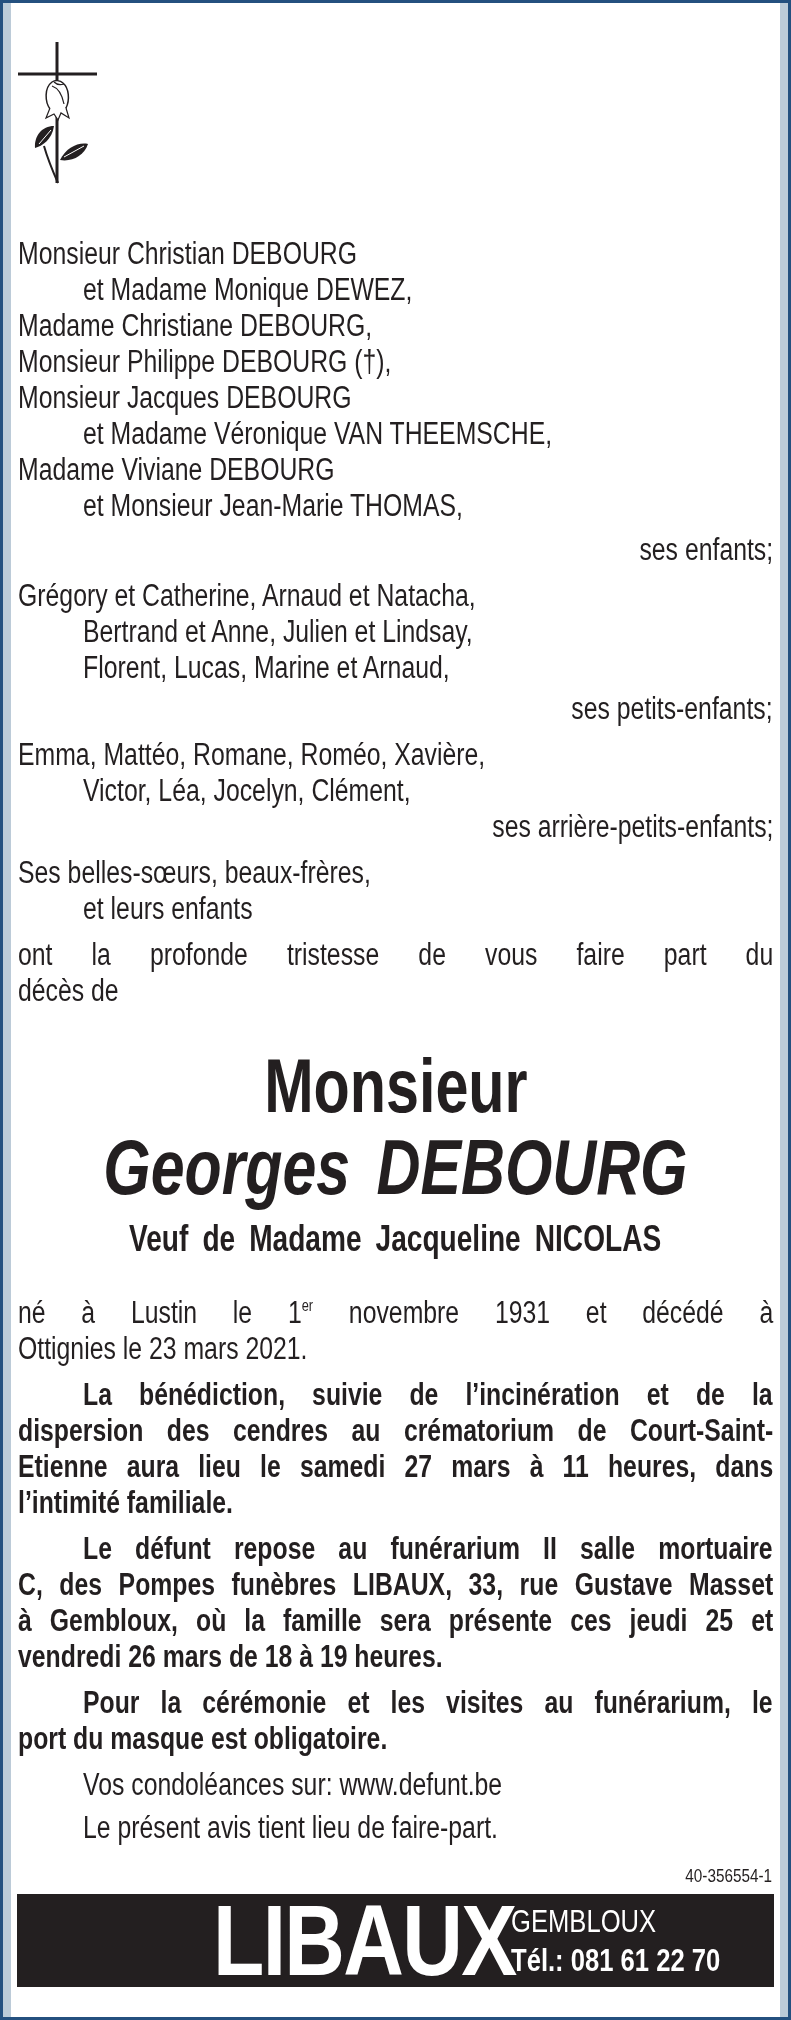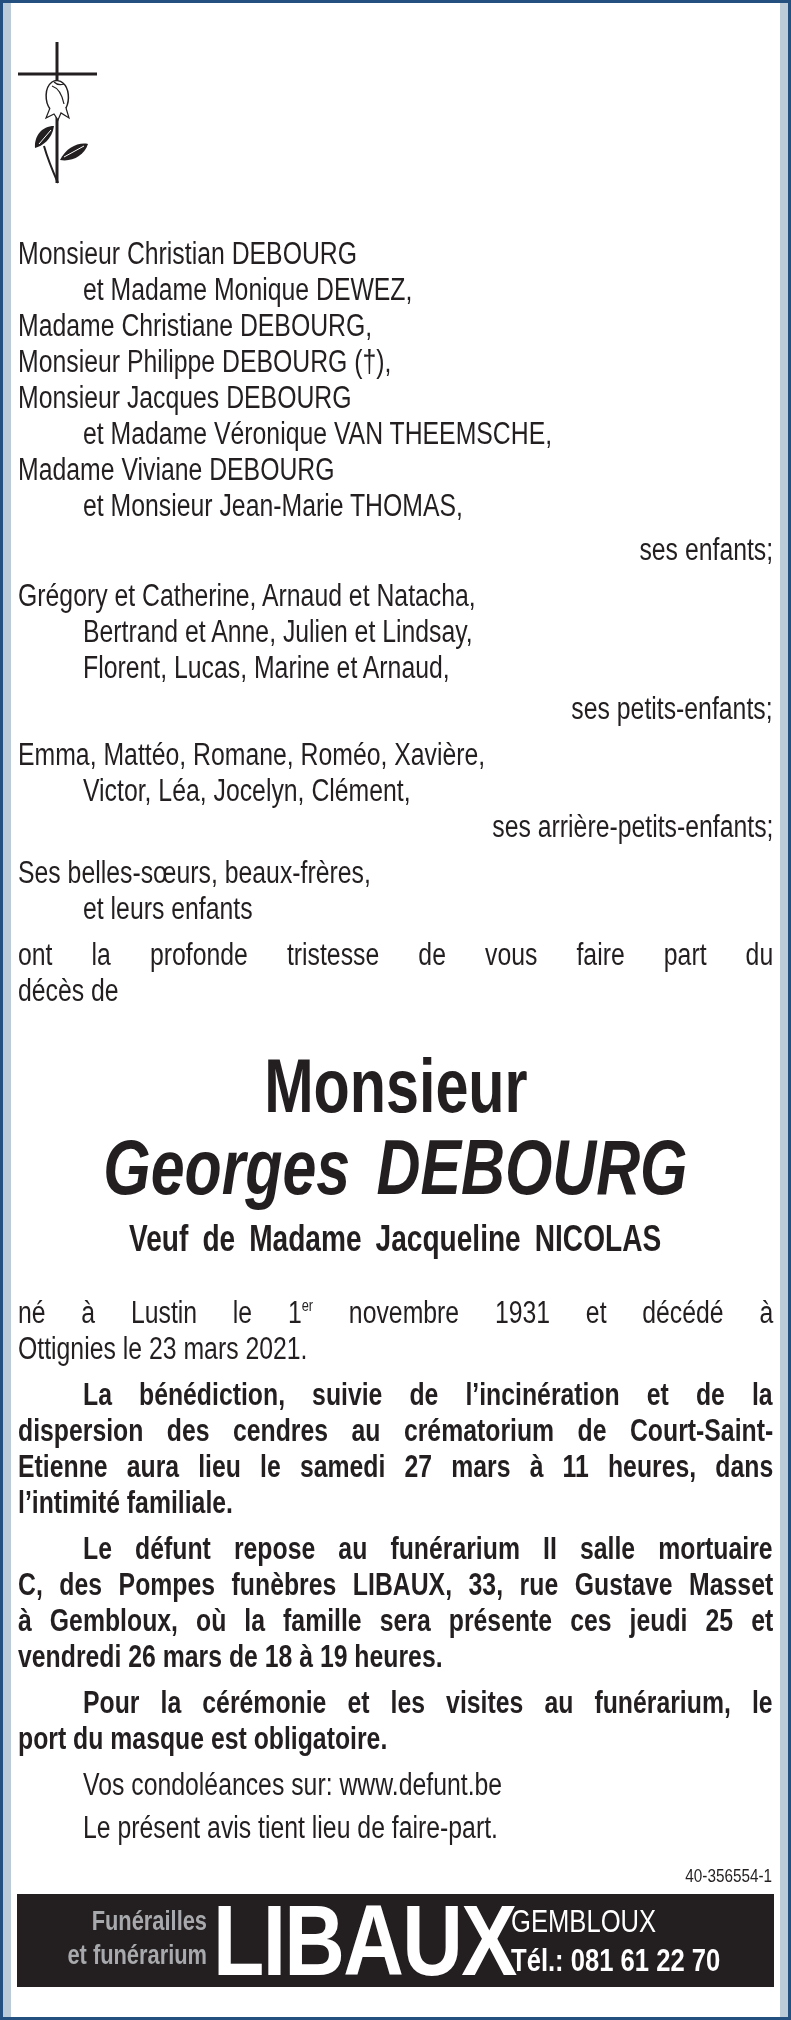--- a/index.html
+++ b/index.html
@@ -112,22 +112,18 @@
 
 <div class="line justify-indent" style="top:1685px">Pour la cérémonie et les visites au funérarium, le</div>
 <div class="line bold" style="top:1721px">port du masque est obligatoire.</div>
 
 <div class="line indent" style="top:1767px">Vos condoléances sur: www.defunt.be</div>
 <div class="line indent" style="top:1810px">Le présent avis tient lieu de faire-part.</div>
 
 <div class="ref">40-356554-1</div>
 
 <div class="banner">
-  <div class="banner-left">
-    <div>Funérailles</div>
-    <div>et funérarium</div>
-  </div>
   <div class="banner-brand">LIBAUX</div>
   <div class="banner-right">
     <div class="banner-city">GEMBLOUX</div>
     <div class="banner-tel">Tél.: 081 61 22 70</div>
   </div>
 </div>
 
 </body></html>

